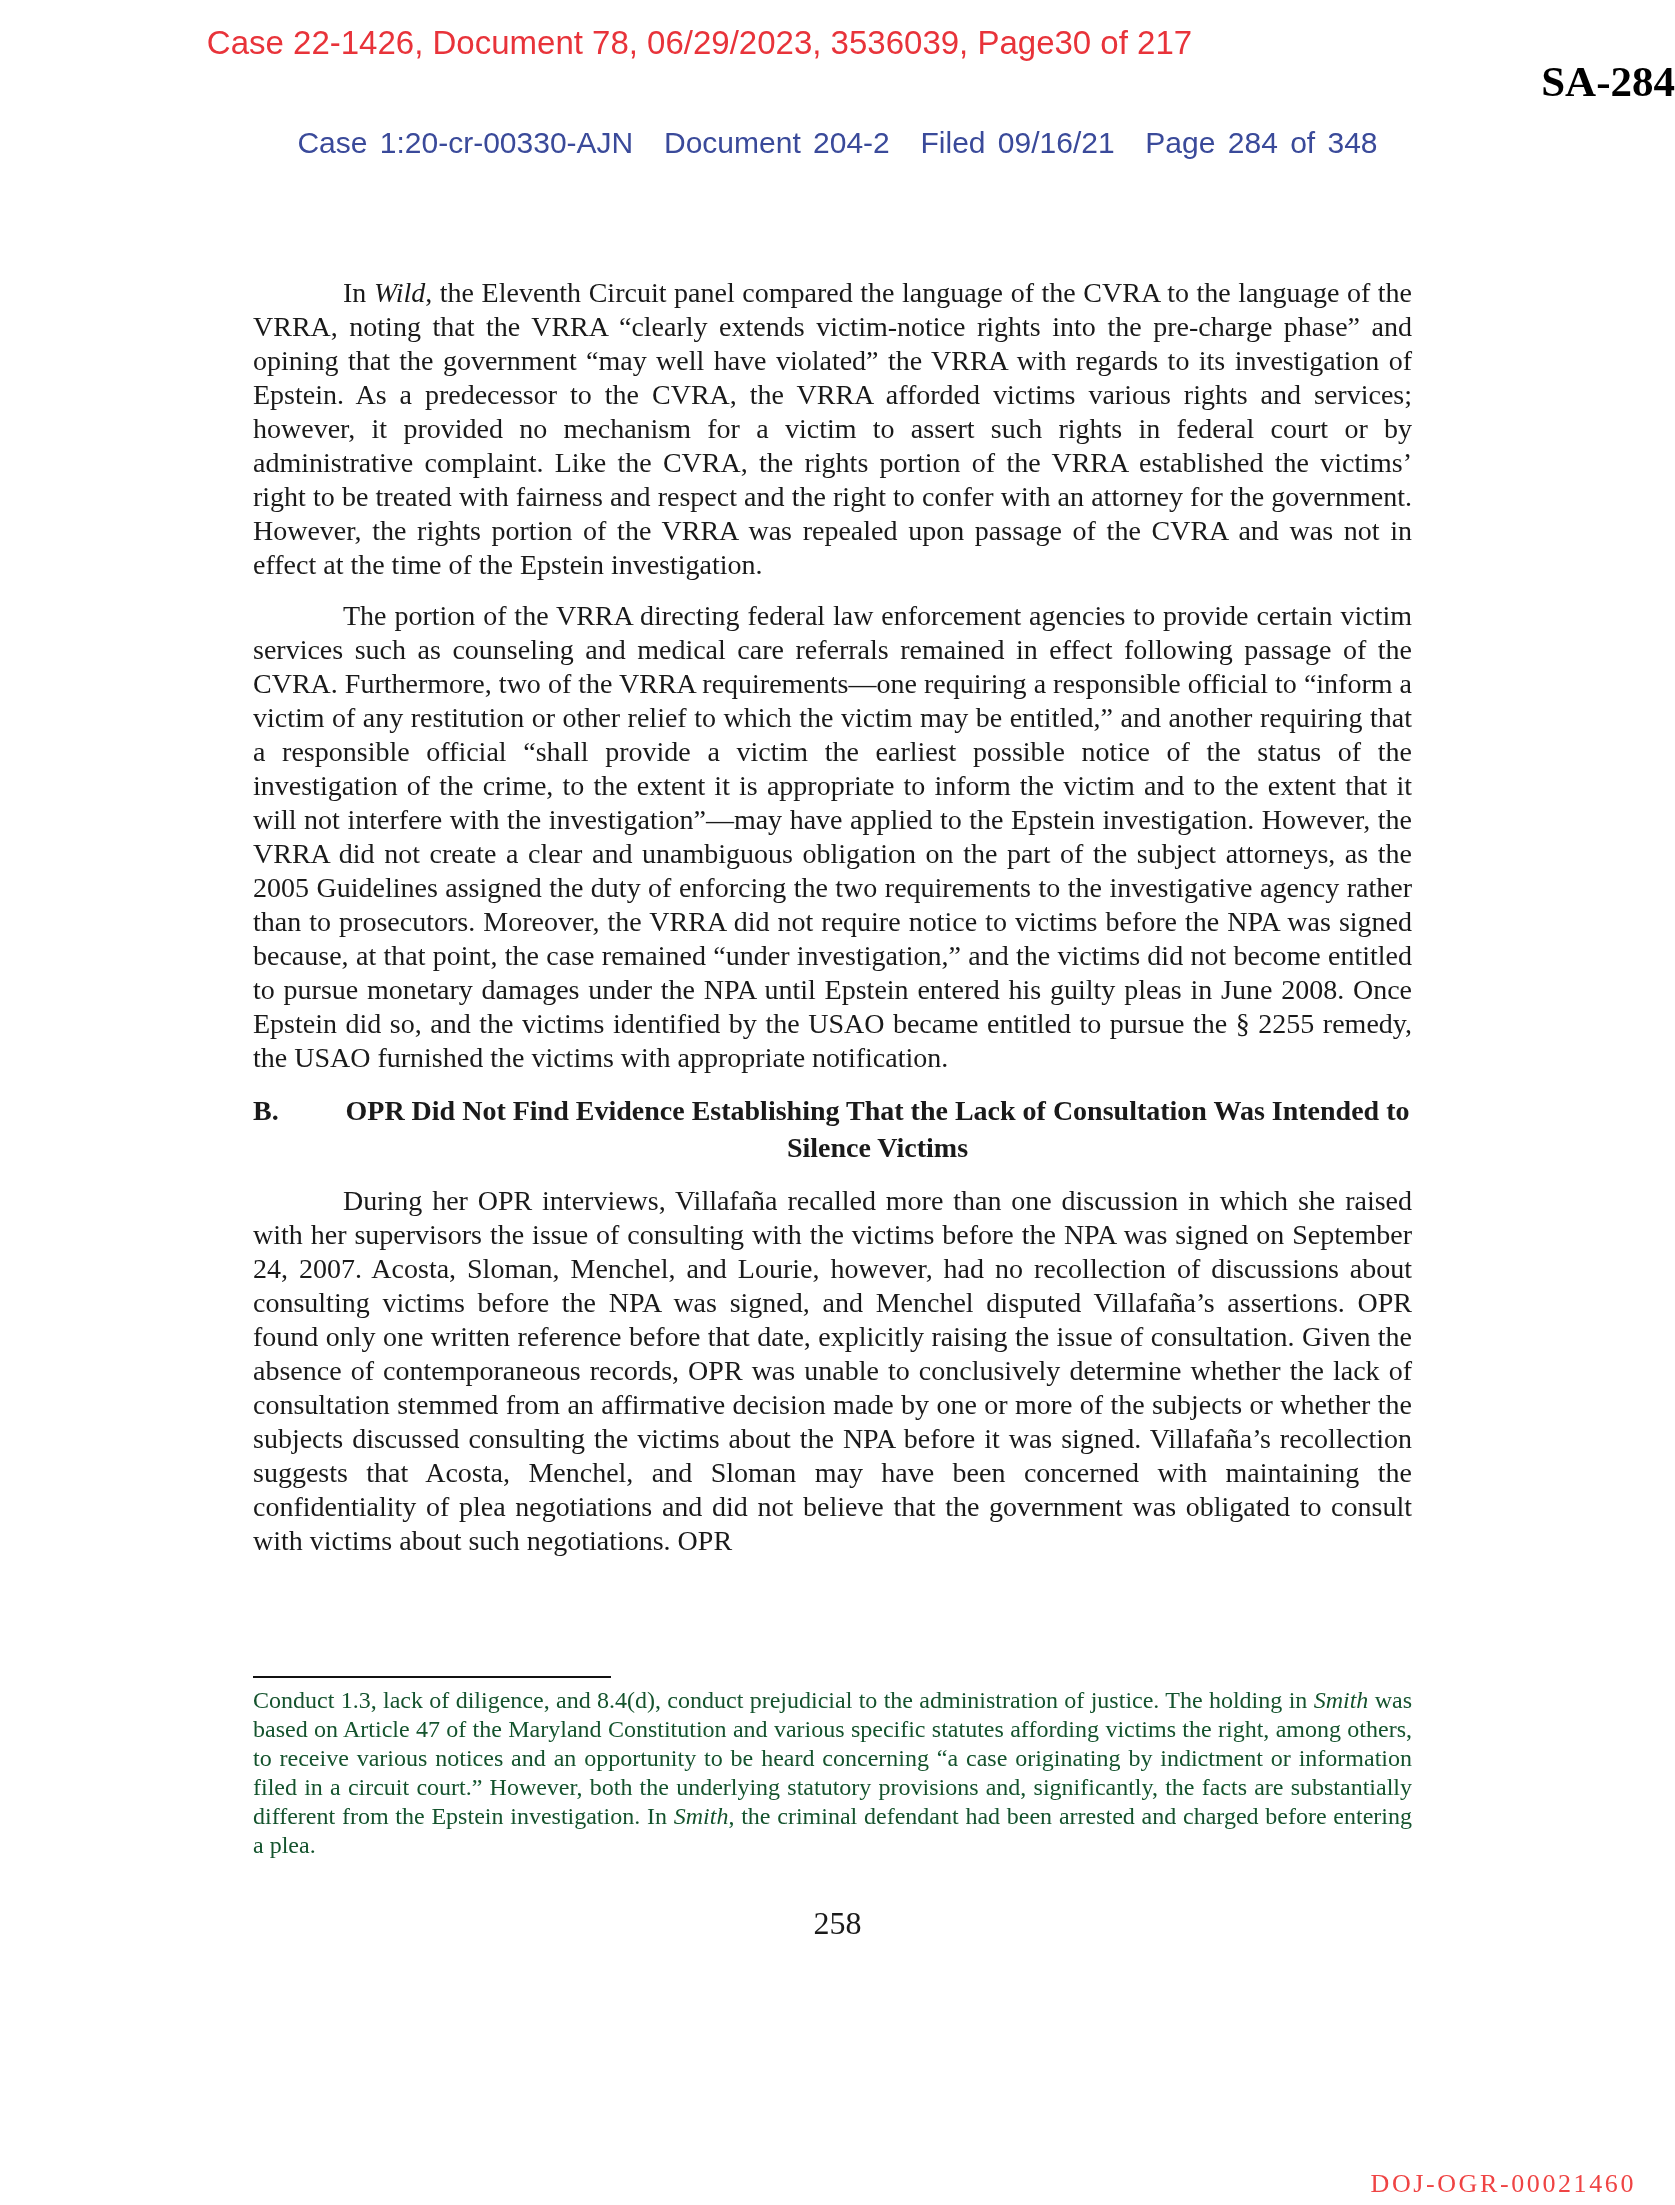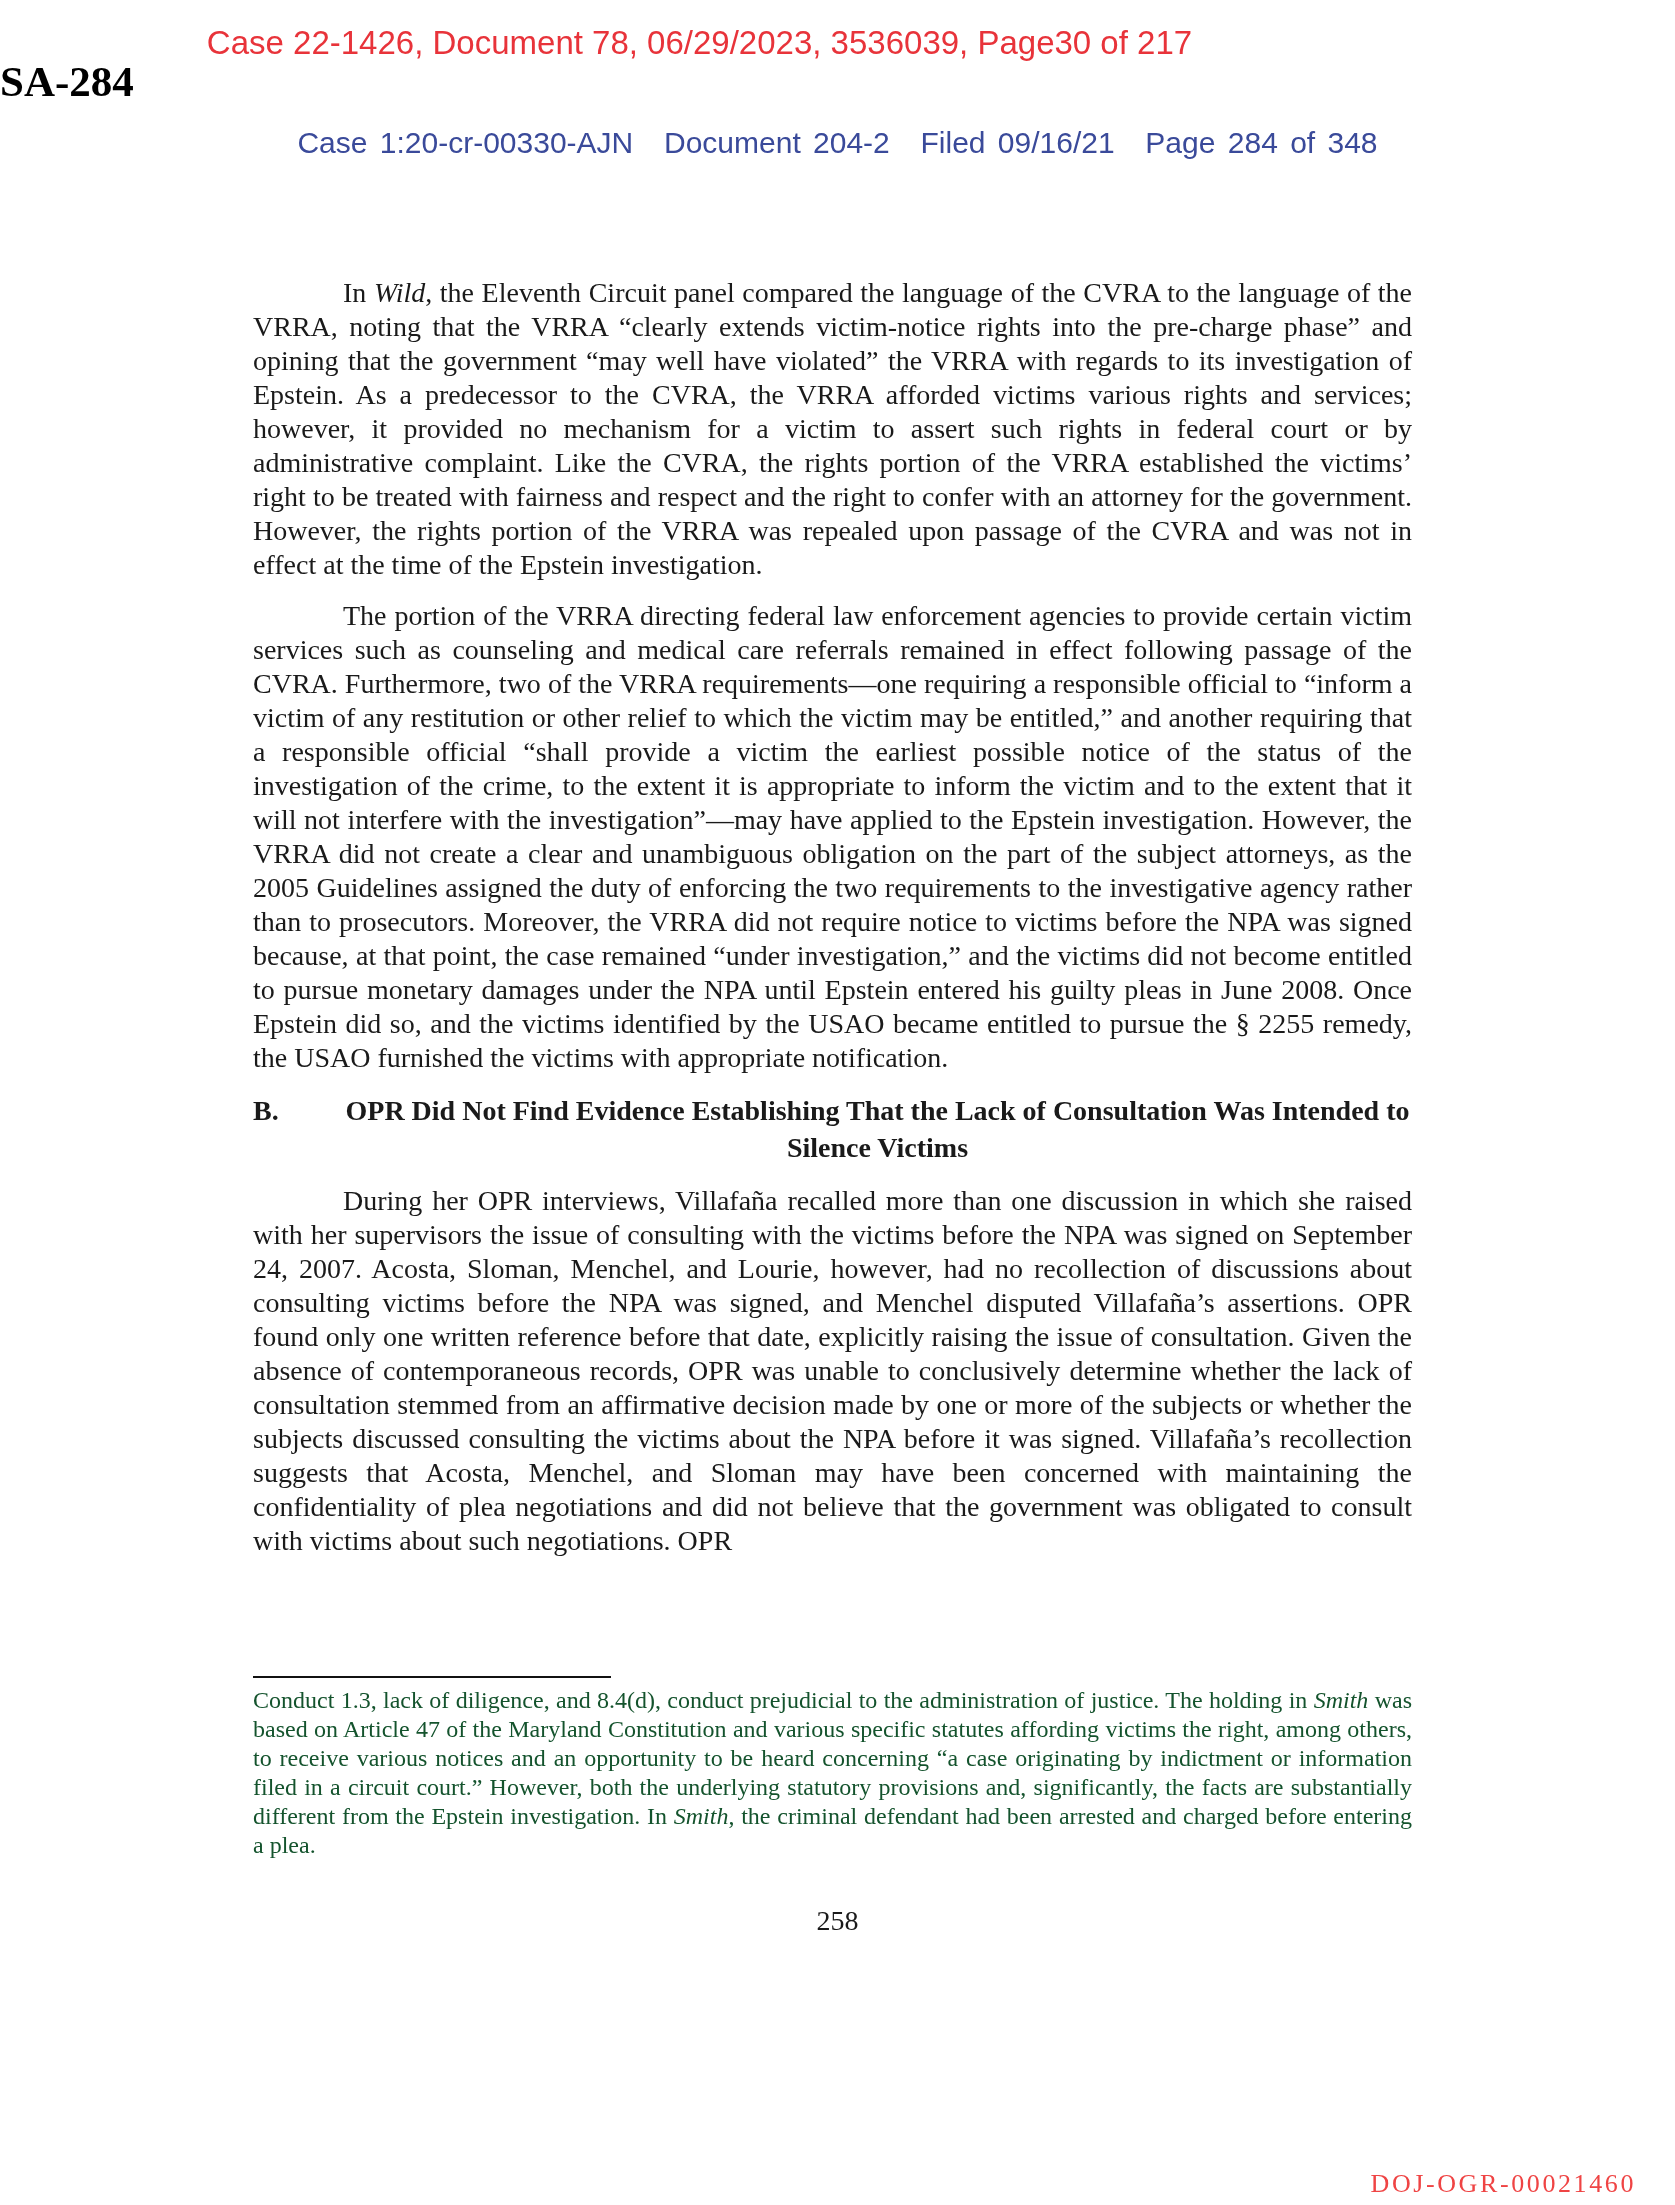--- a/index.html
+++ b/index.html
@@ -3,21 +3,21 @@
 <meta charset="utf-8">
 <style>
   html, body { margin: 0; padding: 0; background: #ffffff; }
   body { width: 1675px; height: 2205px; position: relative; overflow: hidden; }
   .hdr-red {
     position: absolute; left: 0; width: 1399px; top: 26px; text-align: center;
     font-family: "Liberation Sans", sans-serif; font-size: 33px; color: #e8333a;
     line-height: 1;
   }
   .hdr-sa {
-    position: absolute; left: 0; width: 1675px; top: 60px; text-align: left;
+    position: absolute; left: 0; width: 1675px; top: 60px; text-align: right;
     font-family: "Liberation Serif", serif; font-weight: bold; font-size: 43px; color: #000;
     line-height: 1;
   }
   .hdr-blue {
     position: absolute; left: 0; width: 1675px; top: 128px; text-align: center;
     font-family: "Liberation Sans", sans-serif; font-size: 30px; color: #3a4a9a;
     line-height: 1; word-spacing: 4px;
   }
   .hdr-blue span { margin: 0 9.2px; }
   .body {
@@ -35,21 +35,21 @@
   .fn-rule {
     position: absolute; left: 253px; top: 1676px; width: 358px; height: 2px; background: #111;
   }
   .footnote {
     position: absolute; left: 253px; width: 1159px; top: 1686px;
     font-family: "Liberation Serif", serif; font-size: 24px; line-height: 29px; color: #14532d;
     text-align: justify; margin: 0;
   }
   .page-num {
     position: absolute; left: 0; width: 1675px; top: 1905px; text-align: center;
-    font-family: "Liberation Serif", serif; font-size: 28px; color: #1a1a1a;
+    font-family: "Liberation Serif", serif; font-size: 32px; color: #1a1a1a;
   }
   .stamp {
     position: absolute; right: 39px; top: 2169px;
     font-family: Liberation Serif, serif; font-size: 26px; color: #ef4444; letter-spacing: 2.6px;
   }
 </style>
 </head>
 <body>
 
 <div class="hdr-red">Case 22-1426, Document 78, 06/29/2023, 3536039, Page30 of 217</div>

